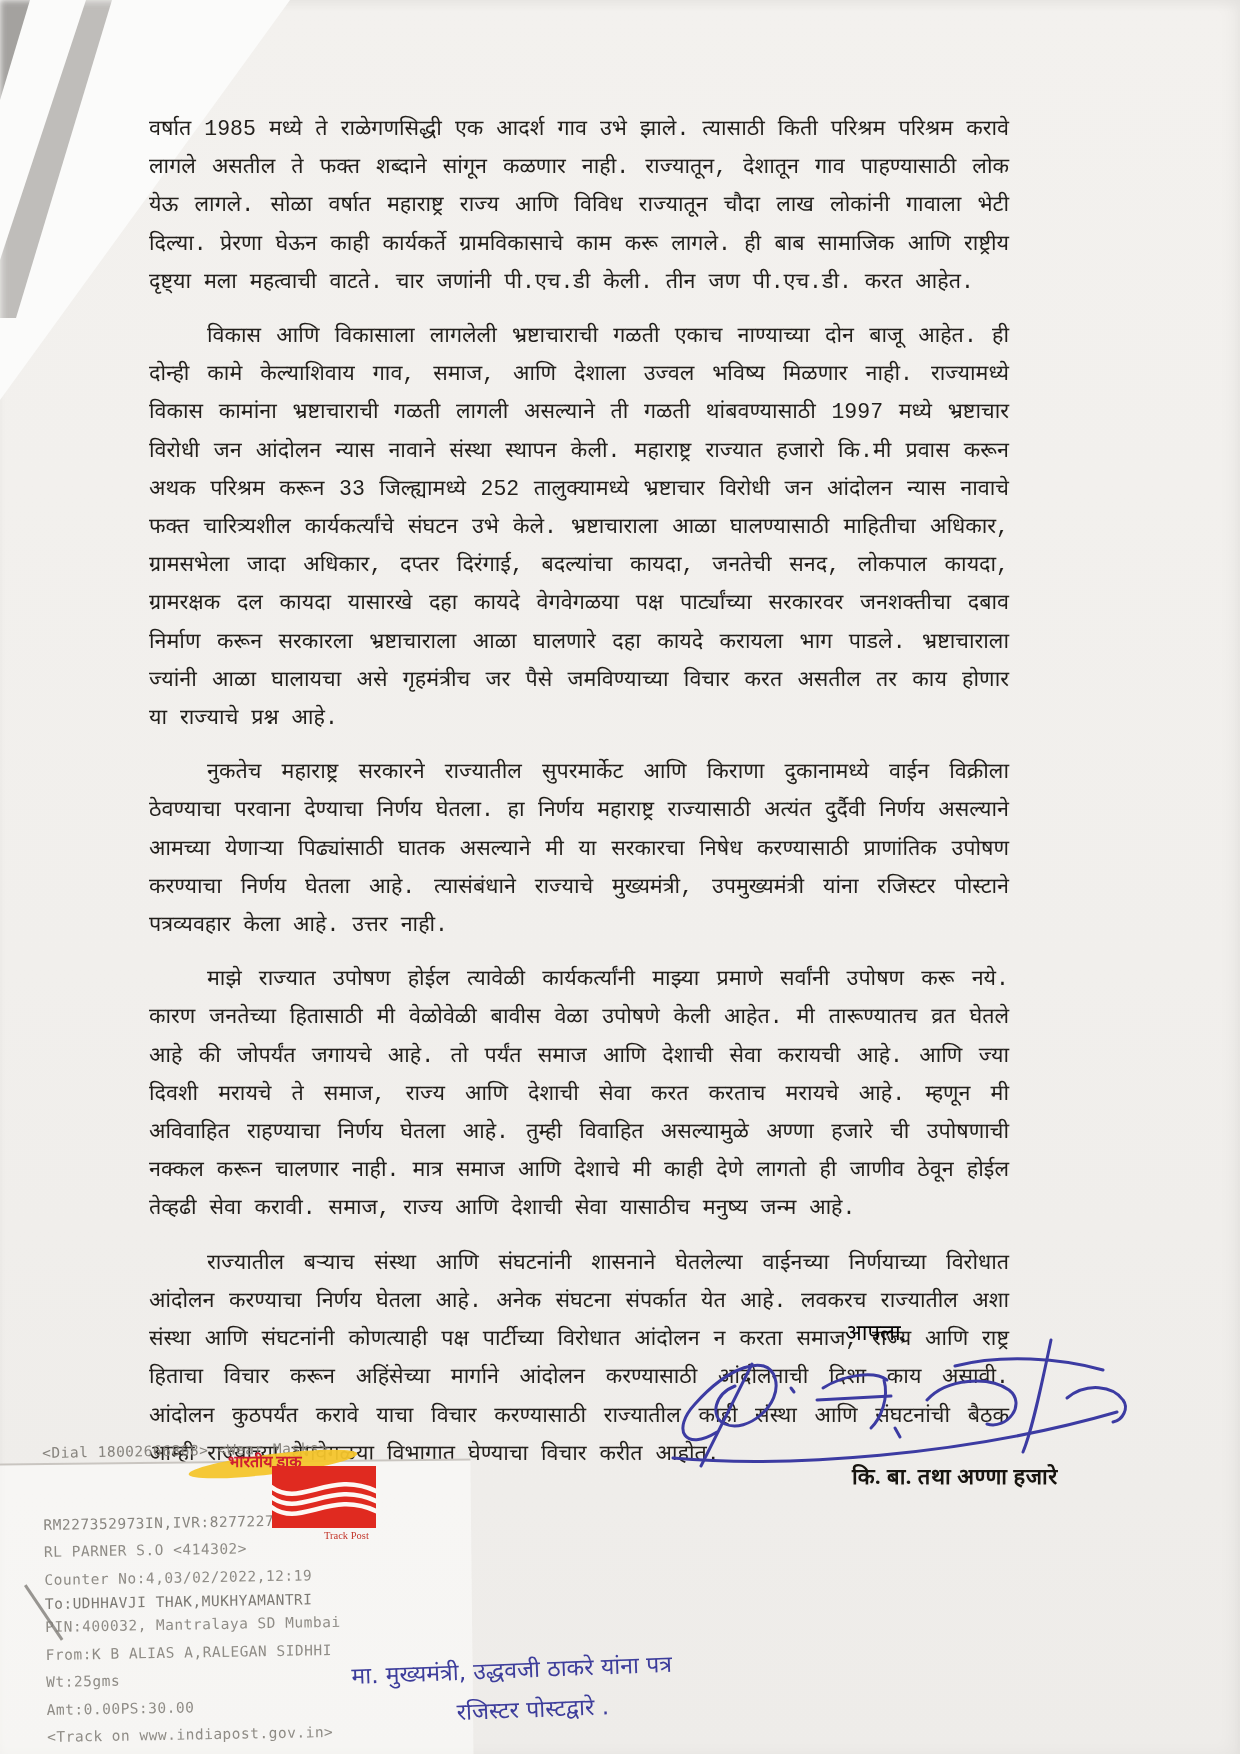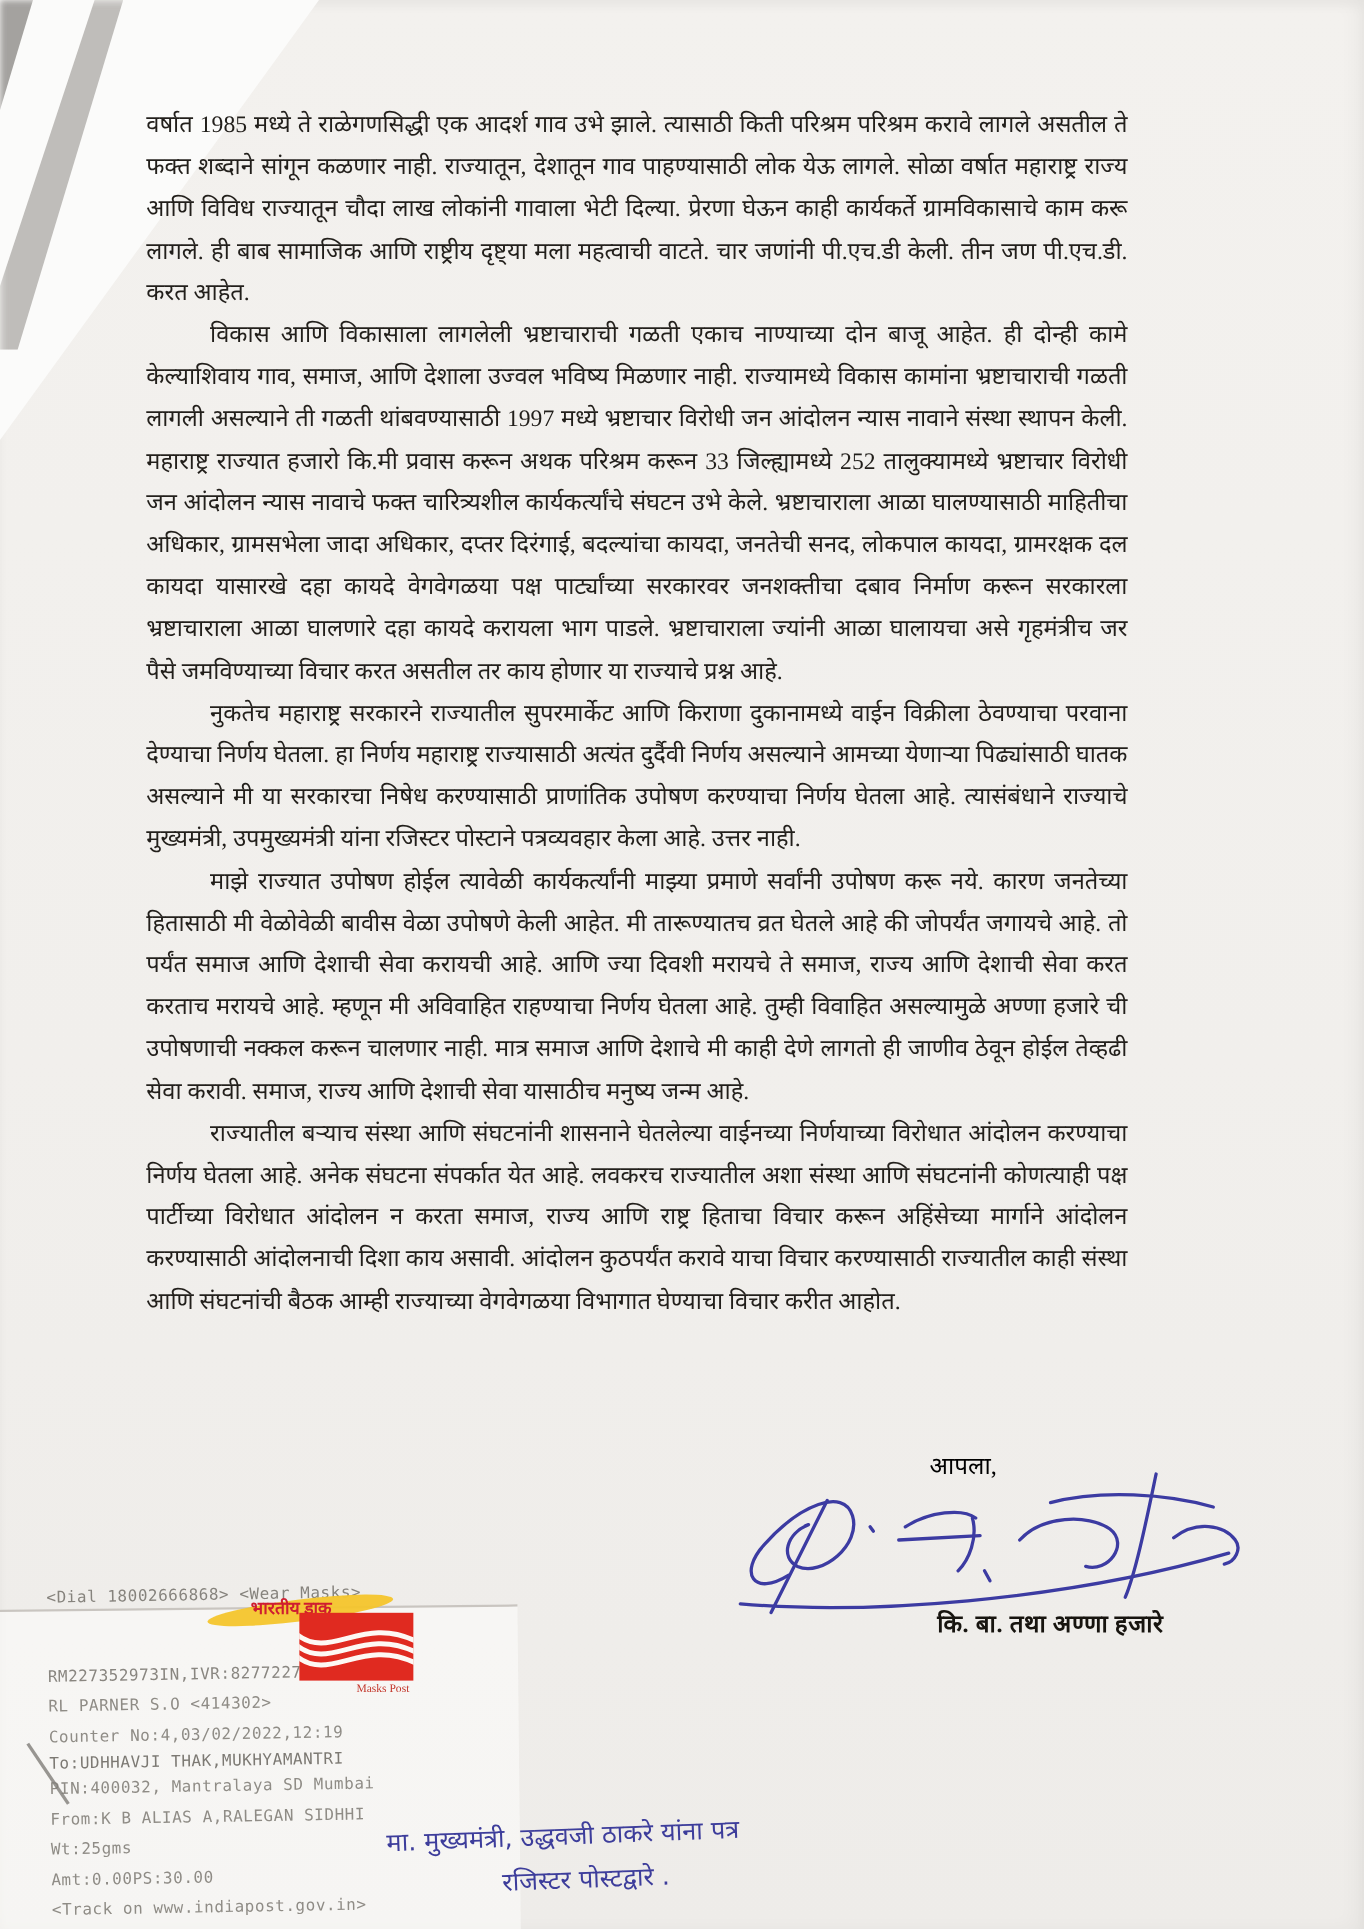--- a/index.html
+++ b/index.html
@@ -26,21 +26,21 @@
     background:#8f8c89;filter:blur(3px);
     clip-path:polygon(0 0,30px 0,0 100px);
     opacity:.8;
   }
   
   .letter-body{
     position:absolute;left:133px;top:94px;width:892px;
     font-size:21.5px;line-height:38.2px;color:#221f1b;
     text-align:justify;
   }
-  .letter-body p{margin:0;padding:0;}
+  .letter-body p{margin:16px;padding:0;font-family:Liberation Mono, monospace;}
   .letter-body p.indent{text-indent:58px;}
   .closing{
     position:absolute;left:845px;top:1316px;width:200px;
     font-size:22px;color:#000000;
   }
   .signature-wrap{position:absolute;left:655px;top:1336px;width:480px;height:146px;}
   .signatory-name{
     position:absolute;left:852px;top:1460px;width:260px;
     font-size:22px;font-weight:bold;color:#17140f;letter-spacing:.5px;white-space:nowrap;
   }
@@ -149,21 +149,21 @@
     <div class="logo-box">
       <svg width="104" height="62" viewBox="0 0 104 62">
         <rect x="0" y="0" width="104" height="62" fill="#e02a20"></rect>
         <g stroke="#fdf8f4" stroke-width="4.5" fill="none" stroke-linecap="round">
           <path d="M-2,20 C28,44 58,2 106,26"></path>
           <path d="M-2,30 C28,54 58,12 106,36"></path>
           <path d="M-2,40 C28,64 58,22 106,46"></path>
         </g>
       </svg>
     </div>
-    <div class="logo-caption">Masks Post</div>
+    <div class="logo-caption">Track Post</div>
   </div>
 
   <div class="pen-mark"></div>
 
   <div class="handwritten-note">
     <div class="hw-line1">मा. मुख्यमंत्री, उद्धवजी ठाकरे यांना पत्र</div>
     <div class="hw-line2">रजिस्टर पोस्टद्वारे .</div>
   </div>
 
 </div>

